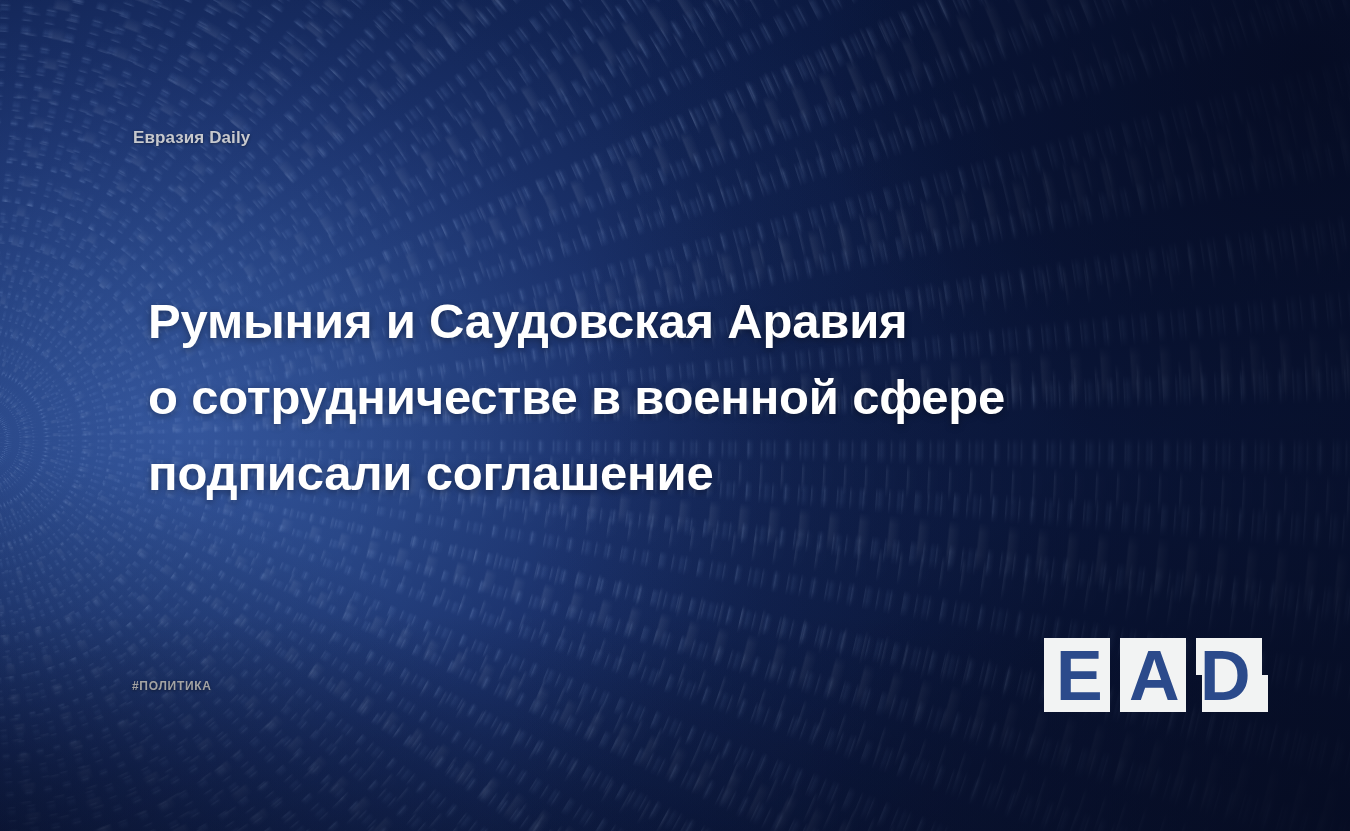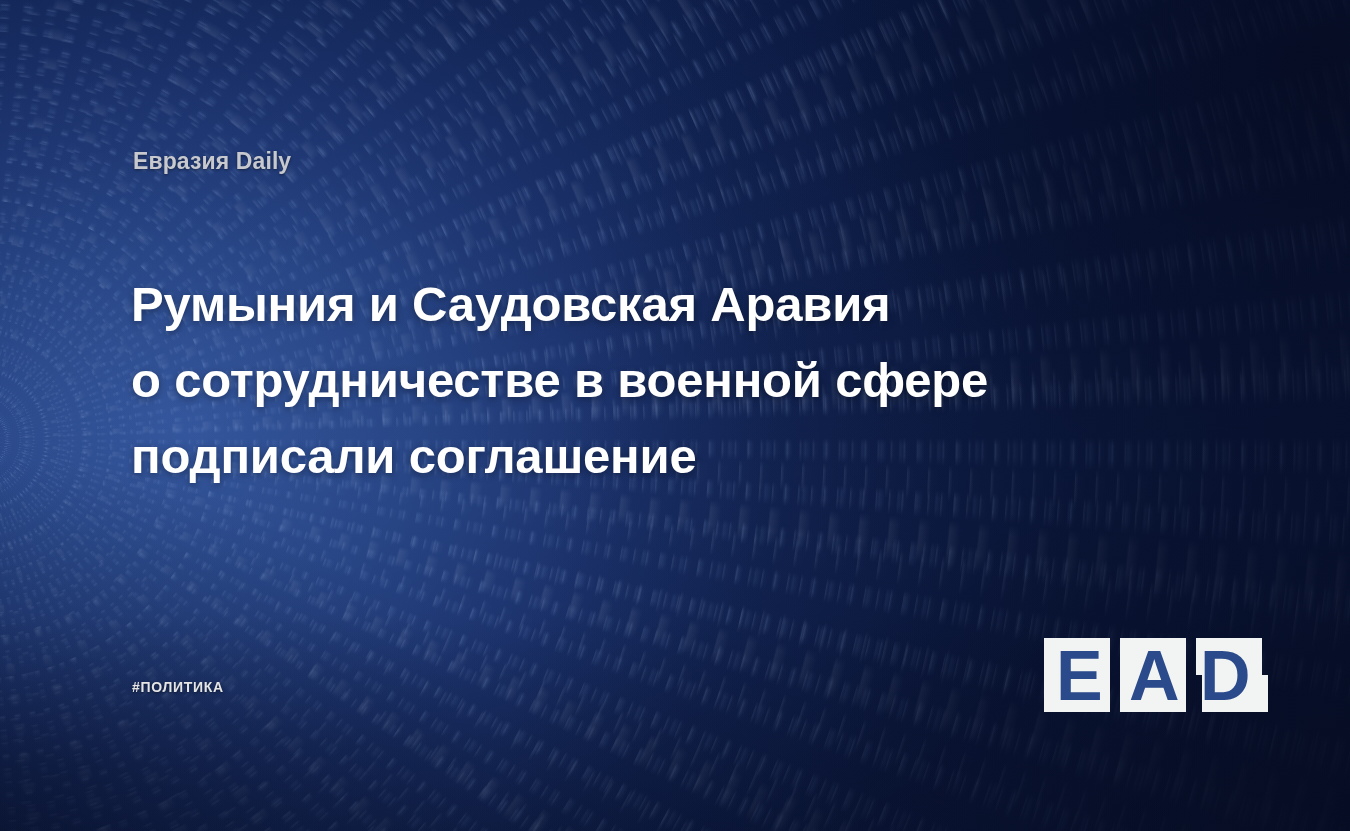--- a/index.html
+++ b/index.html
@@ -121,54 +121,54 @@
   
 
   .content {
     position: absolute;
     inset: 0;
   }
 
   .brand {
     position: absolute;
     left: 133px;
-    top: 148px;
-    font-size: 23px;
+    top: 128px;
+    font-size: 17px;
     font-weight: bold;
     letter-spacing: 0.1px;
     color: #c7c9ce;
     text-shadow: 0 1px 3px rgba(0,0,0,0.45);
     white-space: nowrap;
   }
 
   .headline {
     position: absolute;
     left: 131px;
     top: 266px;
     width: 1010px;
-    margin: 0;
+    margin: 17px;
     padding: 0;
     color: #ffffff;
     font-size: 49px;
     font-weight: bold;
     line-height: 76px;
     letter-spacing: -0.2px;
     text-shadow: 0 2px 7px rgba(0,0,0,0.35);
   }
 
   .headline .line { display: block; white-space: nowrap; }
 
   .tag {
     position: absolute;
     left: 132px;
     top: 679px;
-    font-size: 14px;
+    font-size: 12px;
     font-weight: bold;
     letter-spacing: 0.7px;
-    color: #e5e5e5;
+    color: #a3a3a3;
     text-shadow: 0 1px 3px rgba(0,0,0,0.45);
     white-space: nowrap;
   }
 
   
 
   .ead-logo {
     position: absolute;
     left: 1044px;
     top: 624px;

